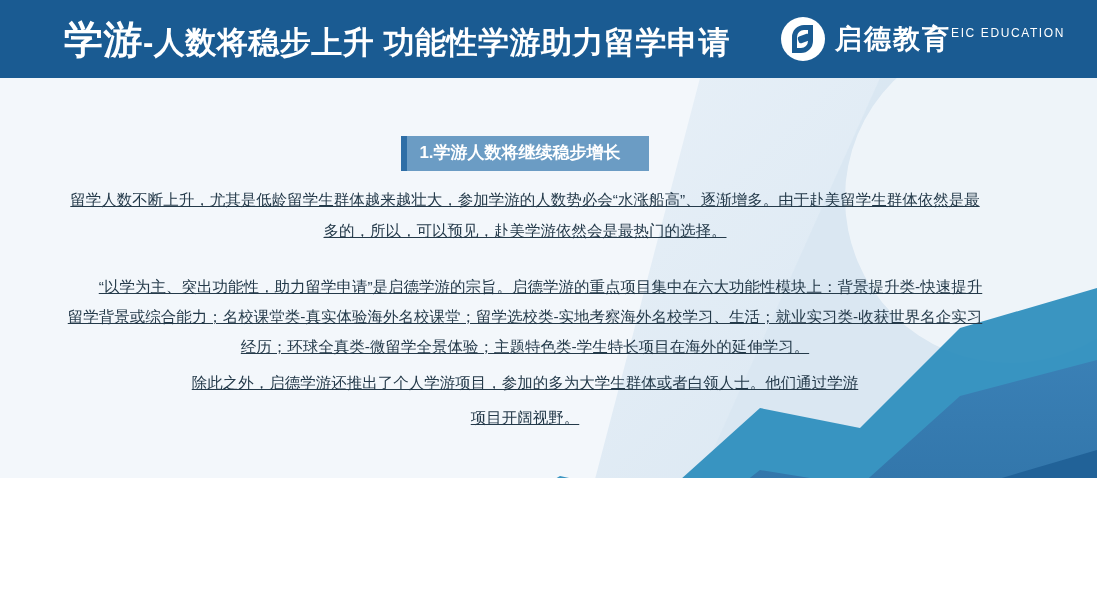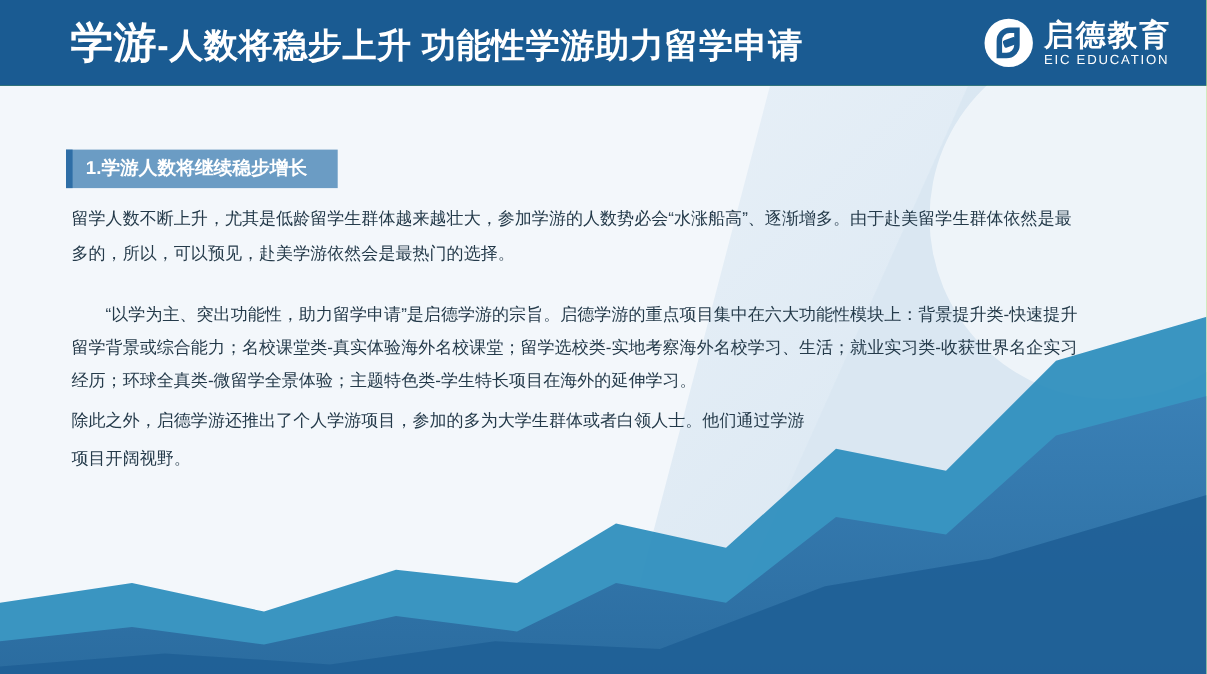--- a/index.html
+++ b/index.html
@@ -9,23 +9,24 @@
   body {
     width: 1097px;
     height: 613px;
     font-family: "Liberation Sans", sans-serif;
     background: #ffffff;
     overflow: hidden;
   }
   .slide {
     position: relative;
     width: 1097px;
-    height: 613px;
+    height: 478px;
     overflow: hidden;
-    background: #84cc16;
+    background: #3b82f6;
+    text-align: center;
   }
 
   
   .header {
     position: absolute;
     top: 0; left: 0;
     width: 1097px;
     height: 78px;
     background: #1a5b92;
     display: flex;
@@ -73,21 +74,20 @@
     content: "";
     position: absolute;
     left: 17px; top: 18px;
     width: 12px; height: 7px;
     background: #1a5b92;
     border-radius: 2px;
     transform: rotate(-20deg);
   }
   .logo-text {
     display: flex;
-    flex-direction: column;
     justify-content: center;
     line-height: 1.05;
   }
   .logo-cn {
     color: #ffffff;
     font-size: 27px;
     font-weight: bold;
     letter-spacing: 2px;
   }
   .logo-en {
@@ -133,21 +133,21 @@
     line-height: 1.2;
     white-space: nowrap;
   }
   .sec-body {
     margin-top: 14px;
     color: #243a4a;
     font-size: 15.5px;
     line-height: 1.95;
     width: 930px;
   }
-  .sec-body p { margin: 5px; }
+  .sec-body p { margin: 5px; text-decoration: underline; }
   .indent { text-indent: 2em; }
 </style>
 </head>
 <body>
 
 <div class="slide">
 
   <div class="header">
     <div class="header-title">
       <span class="big">学游</span><span>-人数将稳步上升 功能性学游助力留学申请</span>

